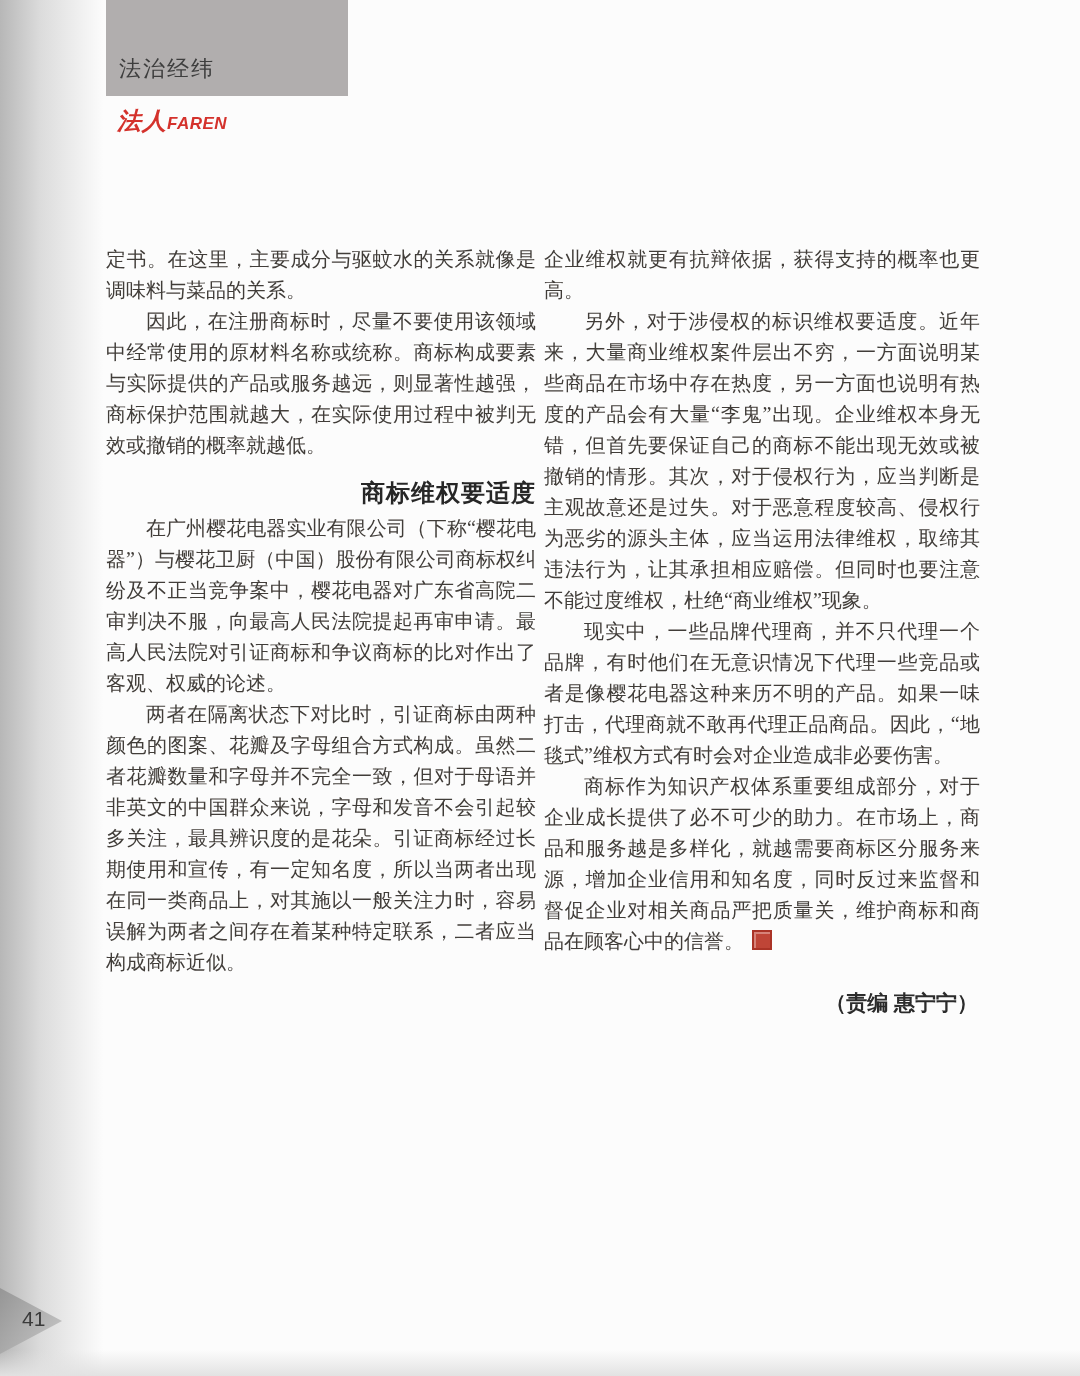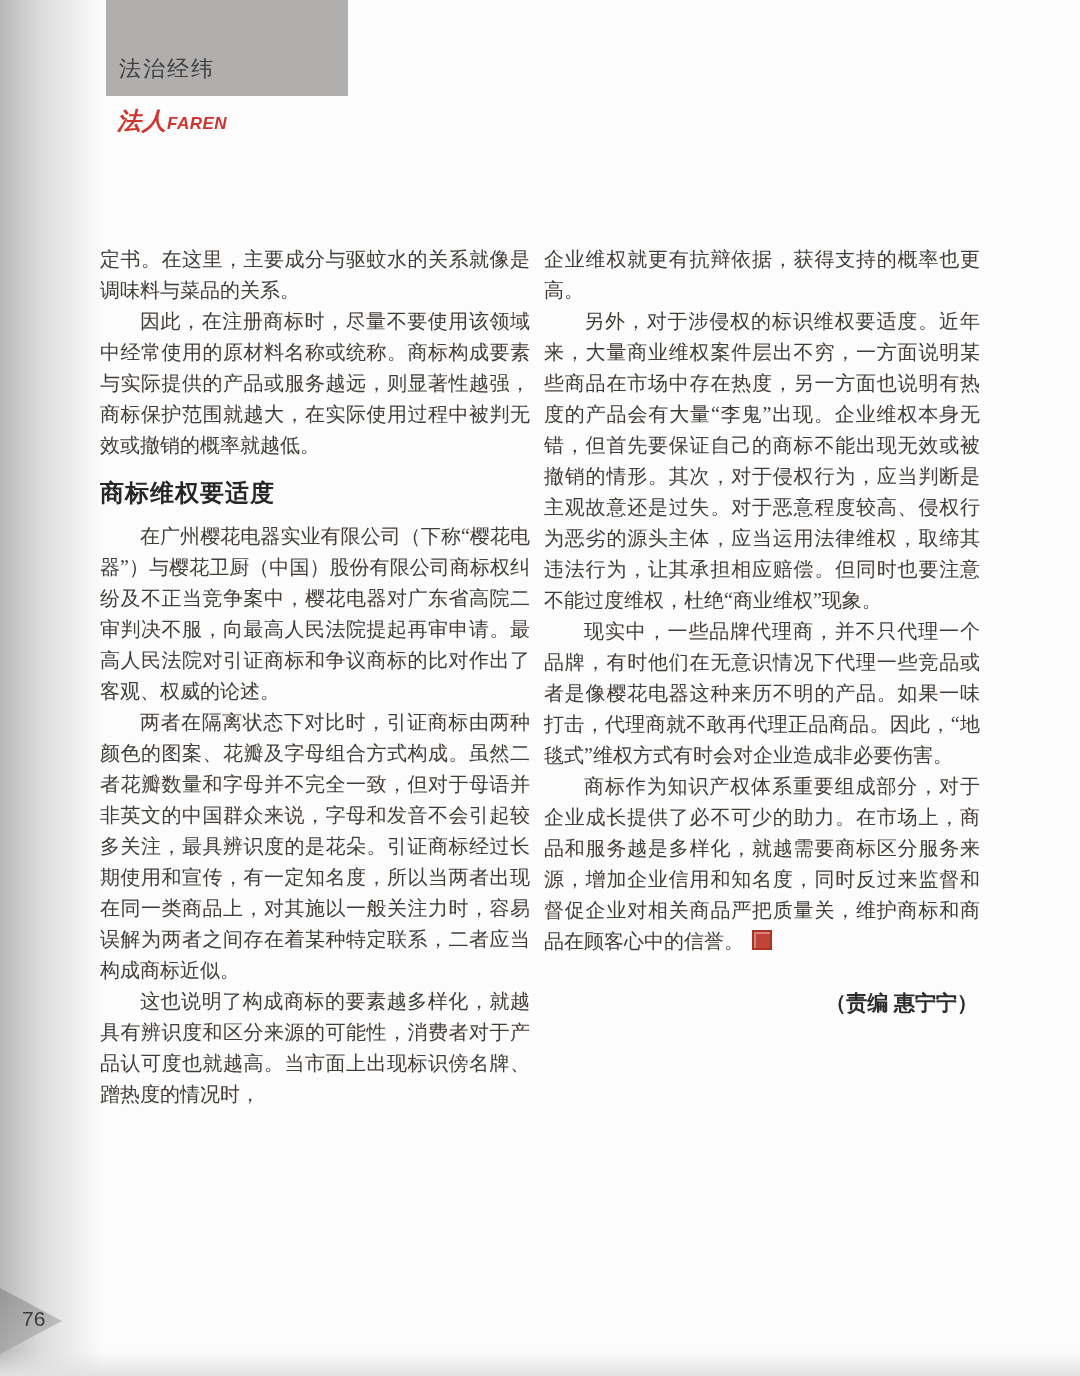--- a/index.html
+++ b/index.html
@@ -42,29 +42,29 @@
   .logo-cn { font-size:24px; letter-spacing:1px; }
   .logo-en { font-size:17px; letter-spacing:0.5px; }
 
   
   .col {
     position:absolute; top:244px; width:430px;
     font-size:20px; line-height:31px;
     color:#413d39;
     text-align:justify;
   }
-  .col-left  { left:100px; }
+  .col-left  { left:106px; }
   .col-right { left:544px; width:436px; }
 
   .para { margin:0; text-indent:2em; }
   .para.cont { text-indent:0; }
 
   .heading {
-    margin:16px 0 13px; text-indent:0;
-    text-align:left;
+    margin:16px 0 5px; text-indent:0;
+    text-align:right;
     font:700 24px/31px "Liberation Sans","DejaVu Sans",sans-serif;
     color:#262626; letter-spacing:1px;
   }
 
   .byline {
     margin:30px 2px 16px 0; text-indent:0;
     text-align:right;
     font:700 21px/31px "Liberation Sans","DejaVu Sans",sans-serif;
     color:#2b2b2b;
   }
@@ -101,25 +101,24 @@
     <span class="logo-cn">法人</span><span class="logo-en">FAREN</span>
   </div>
 </div>
 
 <div class="col col-left">
   <p class="para cont">定书。在这里，主要成分与驱蚊水的关系就像是调味料与菜品的关系。</p>
   <p class="para">因此，在注册商标时，尽量不要使用该领域中经常使用的原材料名称或统称。商标构成要素与实际提供的产品或服务越远，则显著性越强，商标保护范围就越大，在实际使用过程中被判无效或撤销的概率就越低。</p>
   <h2 class="heading">商标维权要适度</h2>
   <p class="para">在广州樱花电器实业有限公司（下称“樱花电器”）与樱花卫厨（中国）股份有限公司商标权纠纷及不正当竞争案中，樱花电器对广东省高院二审判决不服，向最高人民法院提起再审申请。最高人民法院对引证商标和争议商标的比对作出了客观、权威的论述。</p>
   <p class="para">两者在隔离状态下对比时，引证商标由两种颜色的图案、花瓣及字母组合方式构成。虽然二者花瓣数量和字母并不完全一致，但对于母语并非英文的中国群众来说，字母和发音不会引起较多关注，最具辨识度的是花朵。引证商标经过长期使用和宣传，有一定知名度，所以当两者出现在同一类商品上，对其施以一般关注力时，容易误解为两者之间存在着某种特定联系，二者应当构成商标近似。</p>
-  <p class="para">这也说明了构成商标的要素越多样化，就越具有辨识度和区分来源的可能性，消费者对于产品认可度也就越高。当市面上出现标识傍名牌、蹭热度的情况时，</p>
 </div>
 
 <div class="col col-right">
   <p class="para cont">企业维权就更有抗辩依据，获得支持的概率也更高。</p>
   <p class="para">另外，对于涉侵权的标识维权要适度。近年来，大量商业维权案件层出不穷，一方面说明某些商品在市场中存在热度，另一方面也说明有热度的产品会有大量“李鬼”出现。企业维权本身无错，但首先要保证自己的商标不能出现无效或被撤销的情形。其次，对于侵权行为，应当判断是主观故意还是过失。对于恶意程度较高、侵权行为恶劣的源头主体，应当运用法律维权，取缔其违法行为，让其承担相应赔偿。但同时也要注意不能过度维权，杜绝“商业维权”现象。</p>
   <p class="para">现实中，一些品牌代理商，并不只代理一个品牌，有时他们在无意识情况下代理一些竞品或者是像樱花电器这种来历不明的产品。如果一味打击，代理商就不敢再代理正品商品。因此，“地毯式”维权方式有时会对企业造成非必要伤害。</p>
   <p class="para"><span>商标作为知识产权体系重要组成部分，对于企业成长提供了必不可少的助力。在市场上，商品和服务越是多样化，就越需要商标区分服务来源，增加企业信用和知名度，同时反过来监督和督促企业对相关商品严把质量关，维护商标和商品在顾客心中的信誉。</span><span class="seal"></span></p>
   <p class="byline">（责编 惠宁宁）</p>
 </div>
 
 <div class="page-arrow"></div>
-<div class="page-num">76</div>
+<div class="page-num">41</div>
 
 </body></html>

